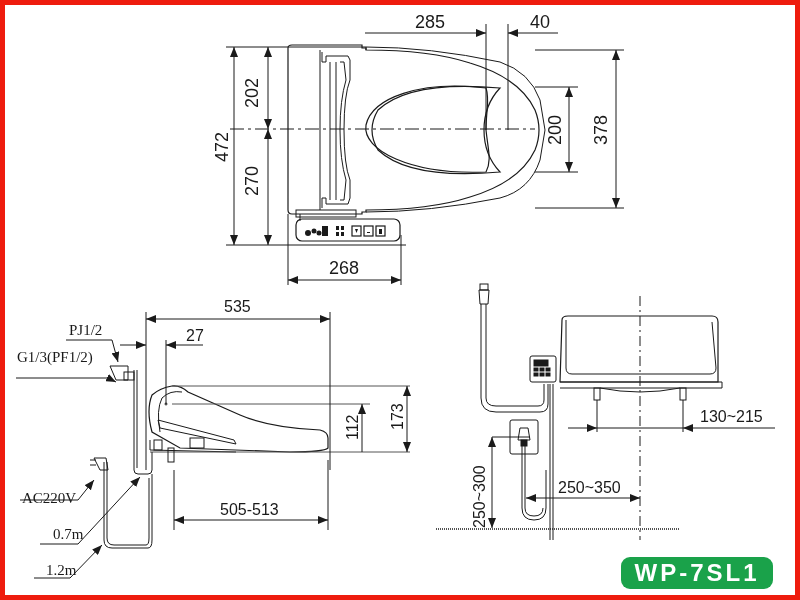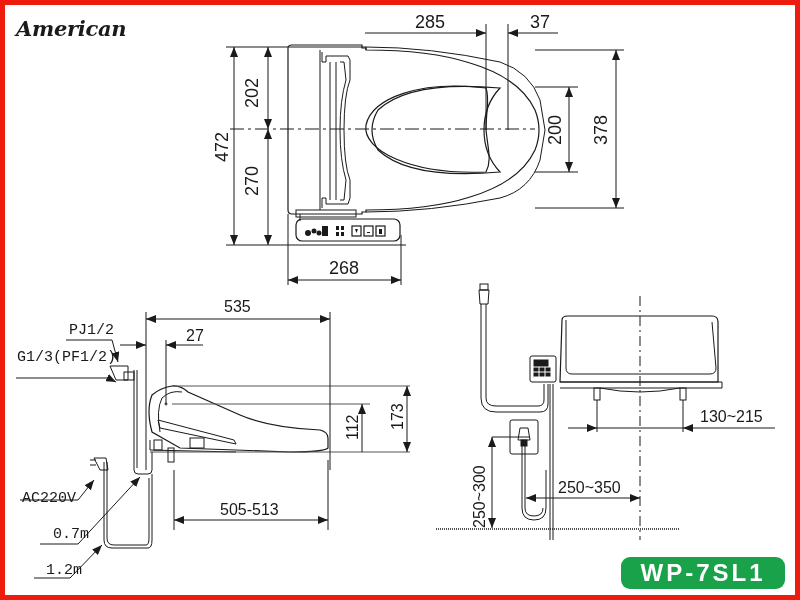--- a/index.html
+++ b/index.html
@@ -5,30 +5,29 @@
   html, body { margin: 0; padding: 0; background: #ffffff; }
   body { width: 800px; height: 600px; position: relative; overflow: hidden; font-family: "Liberation Sans", sans-serif; }
   .frame { position: absolute; left: 0; top: 0; width: 800px; height: 600px; box-sizing: border-box; border: 5px solid #ee1c0e; border-right-width: 5px; background: #fff; }
   svg { position: absolute; left: 0; top: 0; }
   .brand { position: absolute; left: 16px; top: 18px; font-family: "DejaVu Serif", serif; font-style: italic; font-weight: bold; font-size: 21px; line-height: 22px; color: #1a1a1a; letter-spacing: -0.3px; }
   .brand span { display: block; }
   .brand .l2 { margin-left: 2px; }
   .dim { position: absolute; font-family: "Liberation Sans", sans-serif; font-size: 18px; color: #1a1a1a; white-space: nowrap; line-height: 1; }
   .dim.sm { font-size: 16px; }
   .vert { transform-origin: left top; transform: rotate(-90deg); }
-  .label { position: absolute; font-family: Liberation Mono, monospace; font-size: 15px; color: #1a1a1a; white-space: nowrap; line-height: 1; }
-  .model { position: absolute; left: 621px; top: 557px; width: 164px; height: 32px; border-radius: 9px; background: #1aa24a; color: #fff; font-family: "Liberation Sans", sans-serif; font-weight: bold; font-size: 24px; letter-spacing: 3px; text-align: center; line-height: 32px; }
+  .label { position: absolute; font-family: Liberation Serif, serif; font-size: 15px; color: #1a1a1a; white-space: nowrap; line-height: 1; }
+  .model { position: absolute; left: 621px; top: 557px; width: 152px; height: 32px; border-radius: 9px; background: #1aa24a; color: #fff; font-family: "Liberation Sans", sans-serif; font-weight: bold; font-size: 24px; letter-spacing: 3px; text-align: center; line-height: 32px; }
 </style>
 </head>
 <body>
 
 <div class="frame"></div>
 
 <div class="brand">
-  <span>American</span>
 </div>
 
 <svg width="800" height="600" viewBox="0 0 800 600">
   <defs>
     <marker id="ar" markerWidth="10" markerHeight="8" refX="10" refY="4" orient="auto" markerUnits="userSpaceOnUse">
       <path d="M0,0 L10,4 L0,8 z" fill="#1a1a1a"></path>
     </marker>
     <marker id="al" markerWidth="10" markerHeight="8" refX="0" refY="4" orient="auto" markerUnits="userSpaceOnUse">
       <path d="M10,0 L0,4 L10,8 z" fill="#1a1a1a"></path>
     </marker>
@@ -208,21 +207,21 @@
       <line x1="492" y1="437" x2="492" y2="528" marker-start="url(#al)" marker-end="url(#ar)"></line>
 
       <line x1="526" y1="498" x2="640" y2="498" marker-start="url(#al)" marker-end="url(#ar)"></line>
 
       <line x1="436" y1="529" x2="680" y2="529" stroke-dasharray="1,1" stroke-width="1.5"></line>
     </g>
   </g>
 </svg>
 
 <div class="dim" style="left:415px;top:13px;">285</div>
-<div class="dim" style="left:530px;top:13px;">37</div>
+<div class="dim" style="left:530px;top:13px;">40</div>
 <div class="dim vert" style="left:243px;top:108px;">202</div>
 <div class="dim vert" style="left:243px;top:196px;">270</div>
 <div class="dim vert" style="left:213px;top:162px;">472</div>
 <div class="dim vert" style="left:546px;top:145px;">200</div>
 <div class="dim vert" style="left:592px;top:145px;">378</div>
 <div class="dim" style="left:329px;top:259px;">268</div>
 
 <div class="dim sm" style="left:224px;top:299px;">535</div>
 <div class="dim sm" style="left:186px;top:328px;">27</div>
 <div class="dim sm vert" style="left:345px;top:440px;">112</div>

